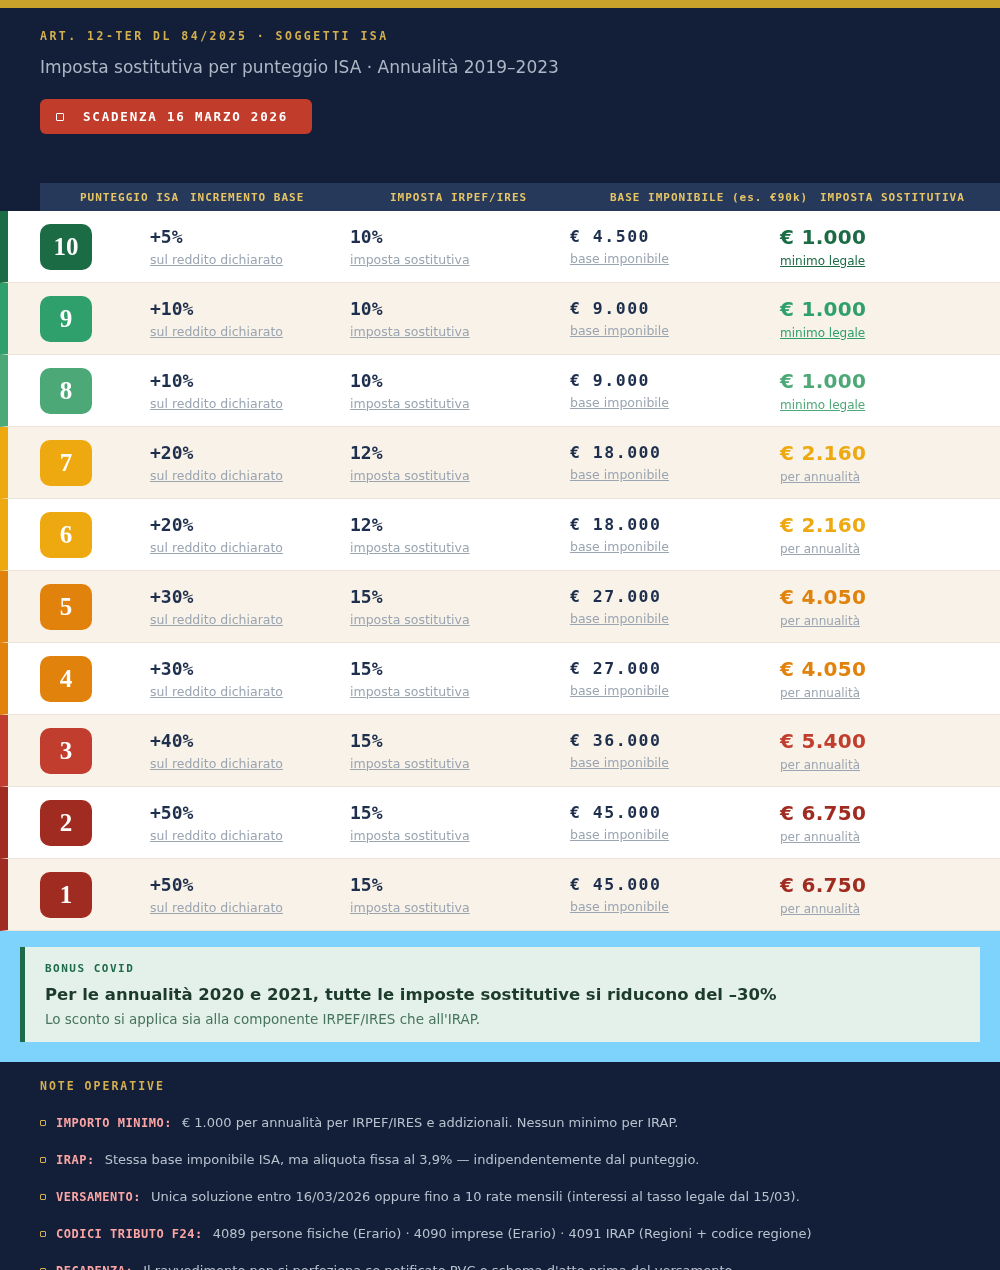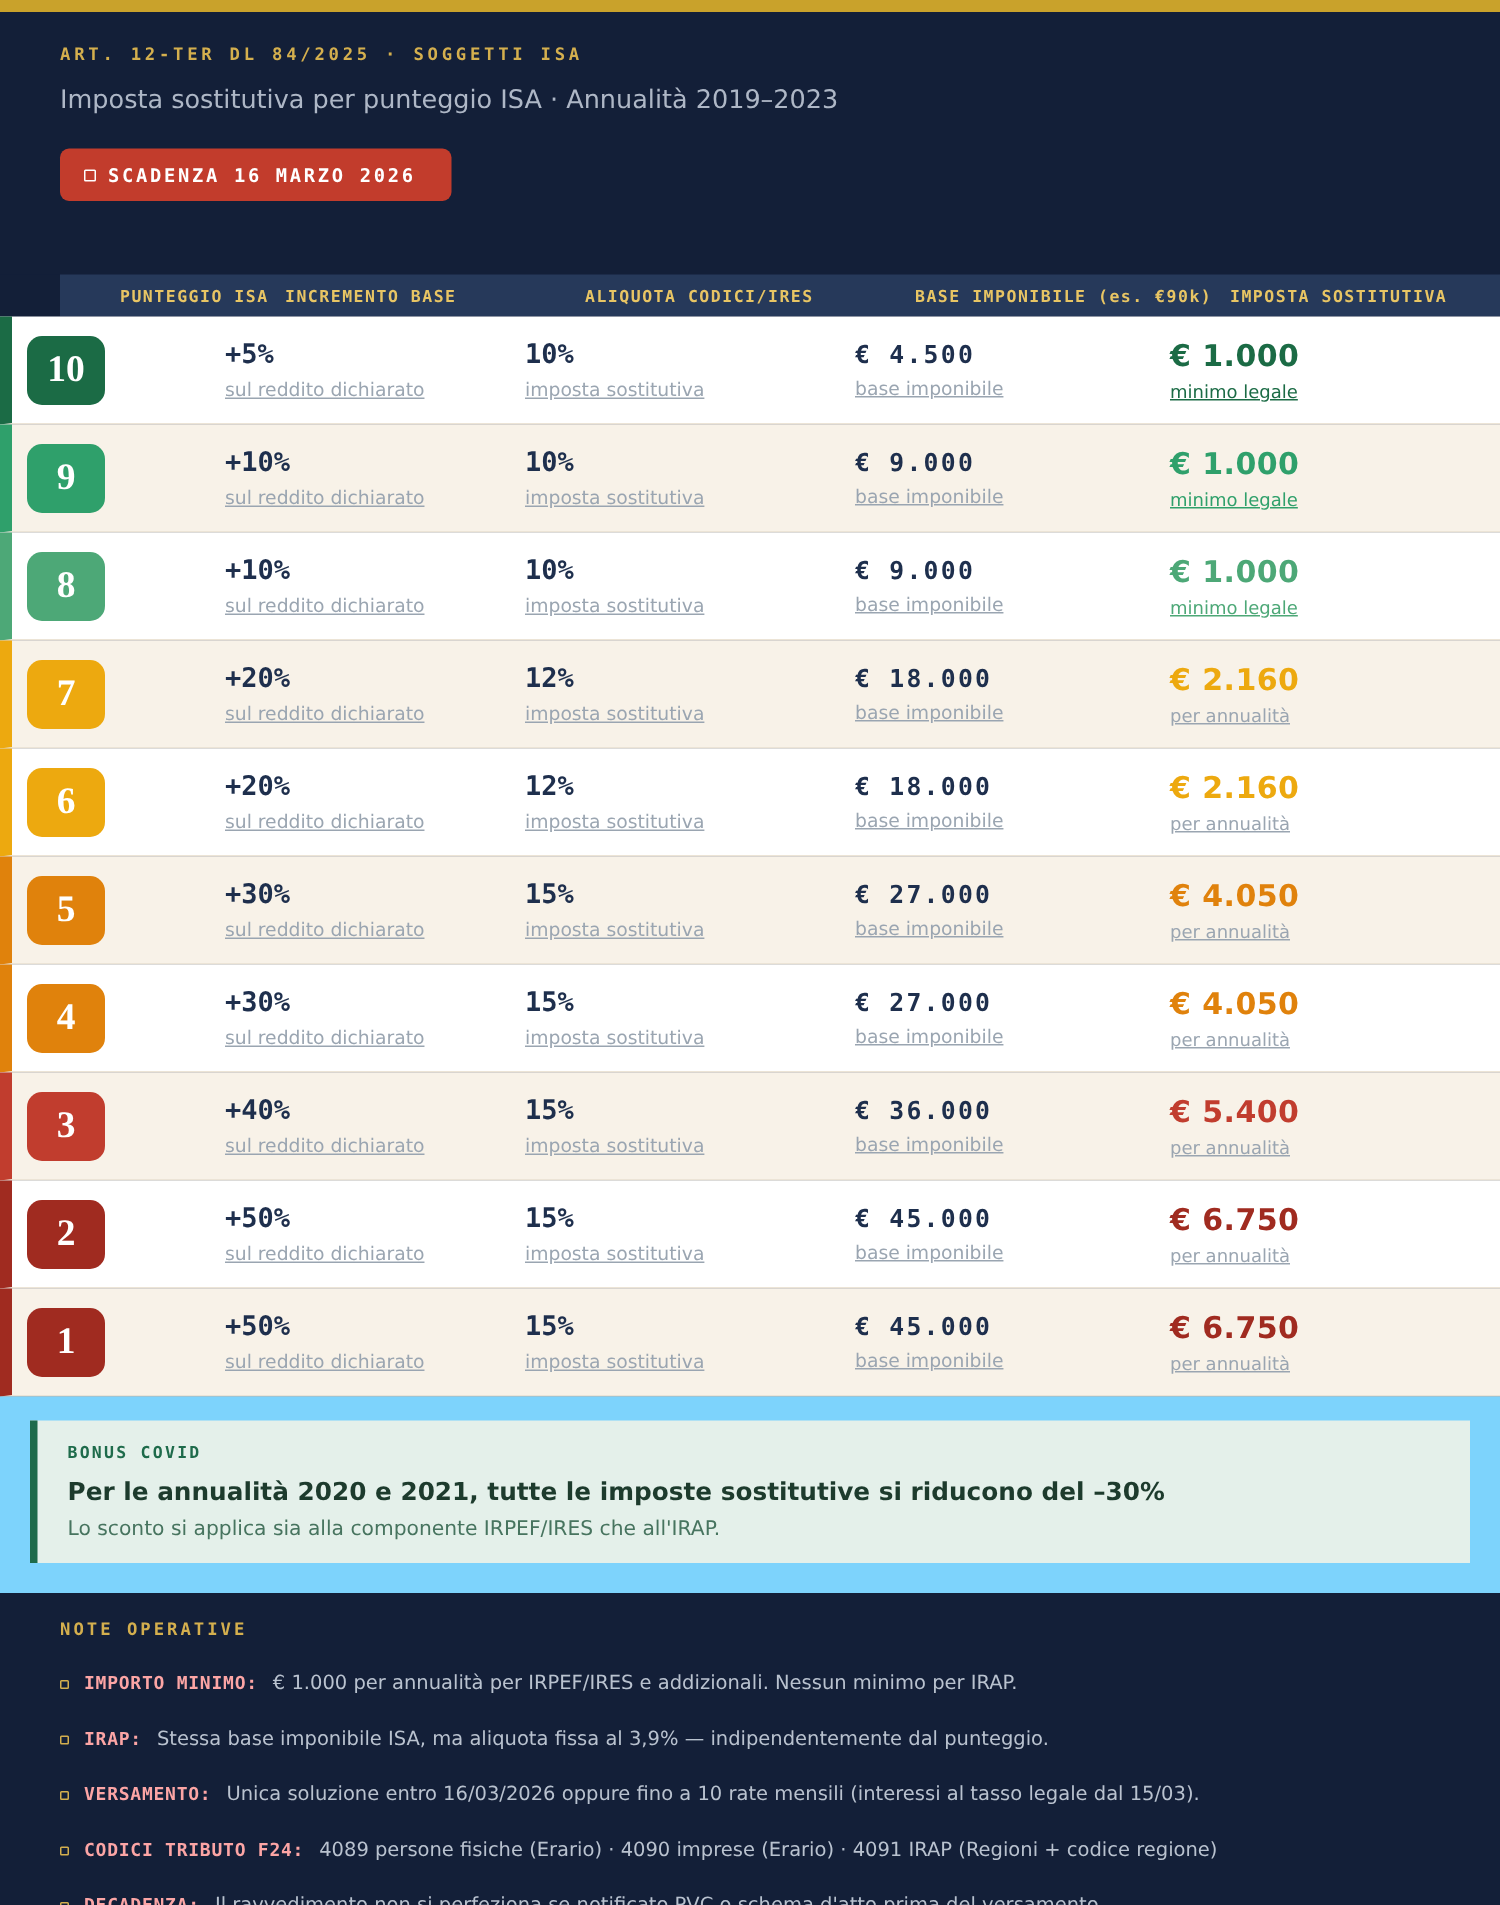--- a/index.html
+++ b/index.html
@@ -7,31 +7,31 @@
   .page { width:1000px; height:1270px; display:flex; flex-direction:column; overflow:hidden; }
 
   
   .topbar { height:8px; background:#c9a22b; flex:0 0 auto; }
 
   
   .hdr { height:175px; background:#131f38; padding:21px 40px 0 40px; flex:0 0 auto; }
   .eyebrow { font-family:"DejaVu Sans Mono","Liberation Mono",monospace; font-size:11.5px; letter-spacing:2.5px; color:#d4af4e; font-weight:bold; }
   .title { font-family:"Liberation Serif","DejaVu Serif",serif; font-weight:bold; font-size:31px; color:#f5f3ee; margin-top:17px; letter-spacing:.2px; }
   .subtitle { font-size:17px; color:#aeb7c6; margin-top:14px; }
-  .deadline { display:inline-flex; align-items:center; gap:8px; background:#c23c2c; border-radius:6px; margin-top:22px; padding:10px 24px 10px 16px; }
+  .deadline { display:inline-flex; align-items:center; gap:19px; background:#c23c2c; border-radius:6px; margin-top:22px; padding:10px 24px 10px 16px; }
   .sq-icon { width:8px; height:8px; border:1.6px solid #ffffff; border-radius:1px; display:inline-block; }
   .deadline span.txt { font-family:"DejaVu Sans Mono","Liberation Mono",monospace; font-size:12.5px; font-weight:bold; letter-spacing:1.8px; color:#ffffff; }
 
   
   .thead { height:28px; background:#26395a; display:grid; grid-template-columns:150px 200px 220px 210px auto; align-items:center; flex:0 0 auto;margin-left:40px; }
   .thead div { font-family:"DejaVu Sans Mono","Liberation Mono",monospace; font-size:11px; font-weight:bold; letter-spacing:1px; color:#e8c564; }
   .thead div:first-child { padding-left:40px; }
 
   .row { height:72px; display:grid; grid-template-columns:142px 200px 220px 210px auto; align-items:center; border-left:8px solid; border-bottom:1px solid #ece4d6; background:#fff; }
-  .badge { width:52px; height:46px; margin-left:10px; border-radius:10px; display:flex; align-items:center; justify-content:center;
+  .badge { width:52px; height:46px; margin-left:32px; border-radius:10px; display:flex; align-items:center; justify-content:center;
            font-family:"Liberation Serif","DejaVu Serif",serif; font-weight:bold; font-size:25px; color:#fff; }
   .cell .v { font-family:"DejaVu Sans Mono","Liberation Mono",monospace; font-weight:bold; font-size:18px; color:#1e2f4d; }
   .cell .s { font-size:12.5px; color:#9aa5b1; margin-top:5px;text-decoration:underline; }
   .cell .money { letter-spacing:1.5px; font-size:16.5px; }
   .cell .tax { font-family:"DejaVu Sans","Liberation Sans",sans-serif; font-weight:bold; font-size:20px; letter-spacing:.3px; }
   .cell .taxsub { font-size:12px; }
 
   
   .bonus-wrap { height:131px; background:#7dd3fc; padding:16px 20px 0 20px; flex:0 0 auto; }
   .bonus { background:#e4f0ea; border-left:5px solid #1e6b4b; height:95px; padding:15px 0 0 20px; }
@@ -59,21 +59,21 @@
     <div class="subtitle">Imposta sostitutiva per punteggio ISA  ·  Annualità 2019–2023</div>
     <div class="deadline">
       <span class="sq-icon"></span>
       <span class="txt">SCADENZA 16 MARZO 2026</span>
     </div>
   </div>
 
   <div class="thead">
     <div>PUNTEGGIO ISA</div>
     <div>INCREMENTO BASE</div>
-    <div>ALIQUOTA CODICI/IRES</div>
+    <div>IMPOSTA IRPEF/IRES</div>
     <div>BASE IMPONIBILE (es. €90k)</div>
     <div>IMPOSTA SOSTITUTIVA</div>
   </div>
 
   <div>
     <div class="row" style="background: rgb(255, 255, 255); border-left-color: rgb(27, 107, 69);">
       <div>
         <div class="badge" style="background: rgb(27, 107, 69);">10</div>
       </div>
       <div class="cell">

